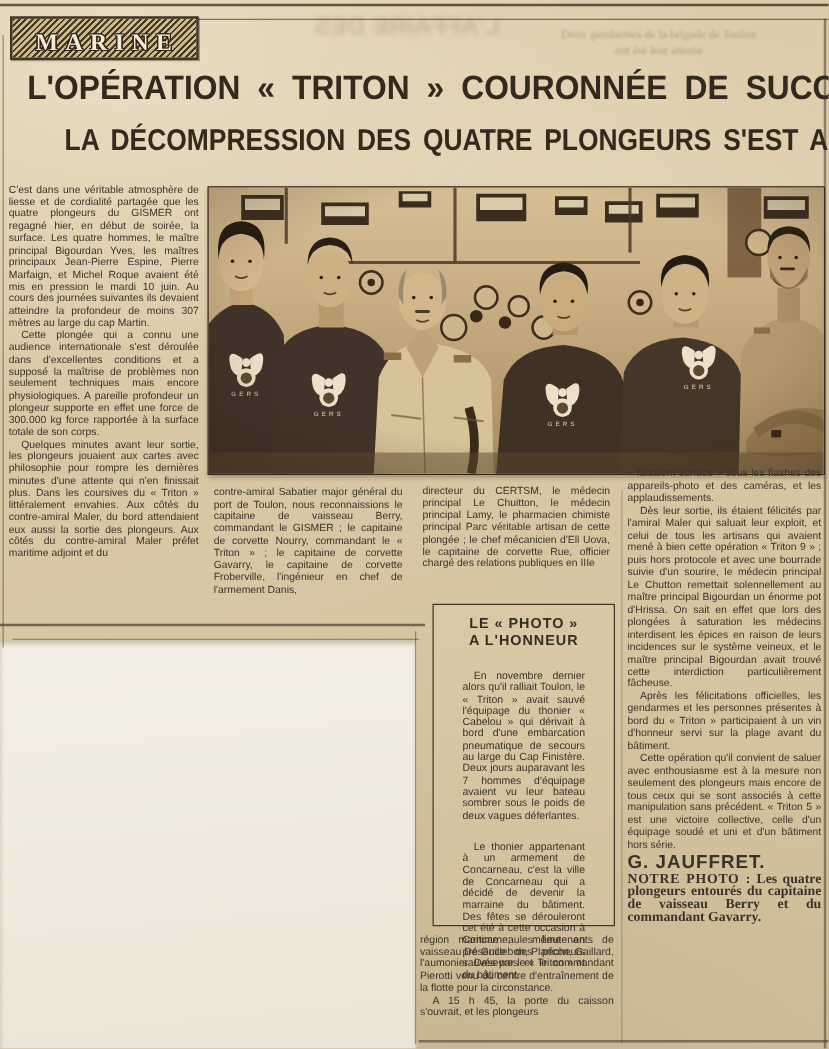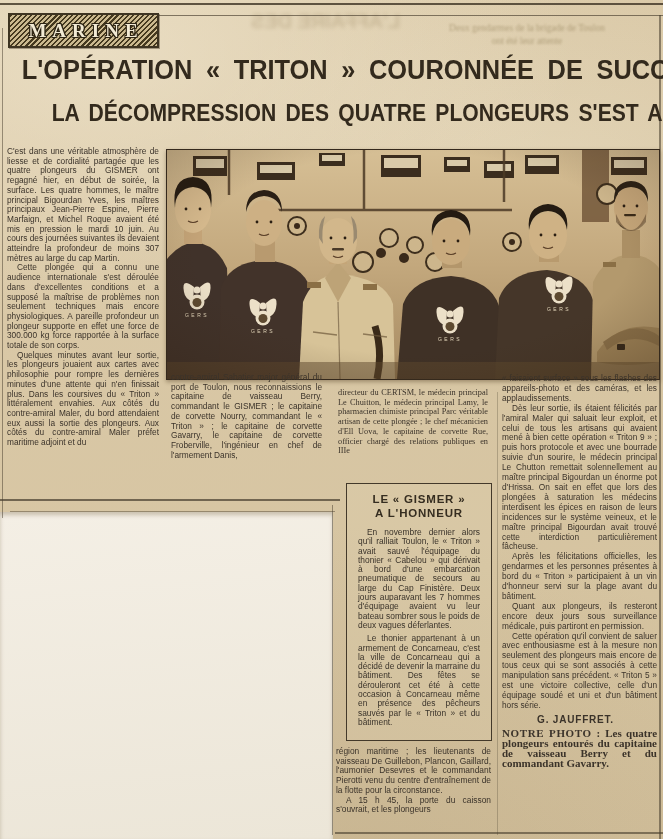--- a/index.html
+++ b/index.html
@@ -28,52 +28,52 @@
     box-shadow:inset 0 3px 4px rgba(120,100,70,.35);}
   .bleed{position:absolute;pointer-events:none;}
   .bleed-center{left:180px;top:10px;width:220px;font-weight:bold;font-size:20px;
     color:#97835e;opacity:.32;filter:blur(2.2px);transform:scaleX(-1);white-space:nowrap;}
   .bleed-right{left:408px;top:22px;width:238px;text-align:center;
     font-family:"Liberation Serif",serif;font-size:9.5px;line-height:13px;
     color:#8a7850;opacity:.55;filter:blur(.8px);}
   
   .marine-box{position:absolute;left:8px;top:13px;width:147px;height:31px;
     background:repeating-linear-gradient(135deg,#45391f 0 1.6px,#cbb98f 1.6px 3.6px);
-    border:2px solid #3e3422;display:flex;align-items:center;justify-content:center;
+    border:2px solid #3e3422;display:flex;align-items:flex-end;justify-content:center;
     box-shadow:1px 1px 0 rgba(60,48,30,.4);}
   .marine-text{font-family:"Liberation Serif",serif;font-weight:bold;font-size:19px;
     letter-spacing:6px;color:#f2ead4;padding-left:5px;
     text-shadow:-1px 0 #2d2414,1px 0 #2d2414,0 -1px #2d2414,0 1px #2d2414,
       -1px -1px #2d2414,1px 1px #2d2414,1px -1px #2d2414,-1px 1px #2d2414;}
   .hl{position:absolute;left:0;width:663px;text-align:center;font-weight:bold;
     color:#332a1d;white-space:nowrap;}
   .hl1{top:55px;font-size:27px;}
   .hl1 .inner{display:inline-block;transform:scaleX(.94);transform-origin:center;word-spacing:7px;}
   .hl2{top:99px;font-size:24px;}
   .hl2 .inner{display:inline-block;transform:scaleX(.88);transform-origin:center;word-spacing:4px;}
   
   .col{position:absolute;text-align:justify;font-size:8.3px;line-height:9.7px;color:#3b332a;}
   .col p{margin:0;text-indent:10px;}
   .col p.noindent{text-indent:0;}
   .col1{left:7px;top:147px;width:152px;}
-  .col2{left:171px;top:373px;width:151px;}
-  .col3top{left:338px;top:388px;width:150px;font-family:Liberation Serif, serif;}
+  .col2{left:171px;top:389px;width:151px;}
+  .col3top{left:338px;top:388px;width:150px;}
   .col3bot{left:336px;top:747px;width:155px;font-size:8.4px;}
   .col4{left:502px;top:374px;width:155px;line-height:9.9px;}
-  .signature{font-size:10px;font-weight:bold;text-align:center;
+  .signature{font-size:15px;font-weight:bold;text-align:left;
     padding-right:8px;margin:4px 0 3px;letter-spacing:.8px;}
   .caption{font-weight:bold;font-size:11px;line-height:10.2px;font-family:Liberation Serif, serif;}
   .cap-label{letter-spacing:.6px;}
   
   .tritonbox{position:absolute;left:346px;top:483px;width:146px;height:258px;
     border:1.5px solid #43392a;box-sizing:border-box;padding:7px 7px 0 7px;
     background:rgba(222,206,172,.35);}
   .boxtitle{font-weight:bold;font-size:11.5px;line-height:13.5px;letter-spacing:.8px;
     text-align:center;color:#352d20;margin:2px 0 8px;}
-  .tritonbox p{margin:4px;text-indent:9px;text-align:justify;font-size:8.4px;line-height:9.3px;}
+  .tritonbox p{margin:16px;text-indent:9px;text-align:justify;font-size:8.4px;line-height:9.3px;}
   
   .photo{position:absolute;left:166px;top:149px;width:492px;height:229px;
     border:1px solid #35291c;box-shadow:0 2px 4px rgba(90,70,45,.45);background:#c3a87d;}
   .photo svg{display:block;}
 </style>
 </head>
 <body>
 
 <div class="page">
 
@@ -273,37 +273,36 @@
   <div class="col col2">
     <p class="noindent">contre-amiral Sabatier major général du port de Toulon, nous reconnaissions le capitaine de vaisseau Berry, commandant le GISMER ; le capitaine de corvette Nourry, commandant le « Triton » ; le capitaine de corvette Gavarry, le capitaine de corvette Froberville, l'ingénieur en chef de l'armement Danis,</p>
   </div>
 
   <div class="col col3top">
     <p class="noindent">directeur du CERTSM, le médecin principal Le Chuitton, le médecin principal Lamy, le pharmacien chimiste principal Parc véritable artisan de cette plongée ; le chef mécanicien d'Ell Uova, le capitaine de corvette Rue, officier chargé des relations publiques en IIIe</p>
   </div>
 
   <div class="tritonbox">
     <div class="boxtitle">
-      <div>LE « GISMER »</div>
+      <div>LE « PHOTO »</div>
       <div>A L'HONNEUR</div>
     </div>
     <p>En novembre dernier alors qu'il ralliait Toulon, le « Triton » avait sauvé l'équipage du thonier « Cabelou » qui dérivait à bord d'une embarcation pneumatique de secours au large du Cap Finistère. Deux jours auparavant les 7 hommes d'équipage avaient vu leur bateau sombrer sous le poids de deux vagues déferlantes.</p>
     <p>Le thonier appartenant à un armement de Concarneau, c'est la ville de Concarneau qui a décidé de devenir la marraine du bâtiment. Des fêtes se dérouleront cet été à cette occasion à Concarneau même en présence des pêcheurs sauvés par le « Triton » et du bâtiment.</p>
   </div>
 
   <div class="col col3bot">
     <p class="noindent">région maritime ; les lieutenants de vaisseau De Guillebon, Plancon, Gaillard, l'aumonier Desevres et le commandant Pierotti venu du centre d'entraînement de la flotte pour la circonstance.</p>
     <p>A 15 h 45, la porte du caisson s'ouvrait, et les plongeurs</p>
   </div>
 
   <div class="col col4">
     <p class="noindent">« faisaient surface » sous les flashes des appareils-photo et des caméras, et les applaudissements.</p>
     <p>Dès leur sortie, ils étaient félicités par l'amiral Maler qui saluait leur exploit, et celui de tous les artisans qui avaient mené à bien cette opération « Triton 9 » ; puis hors protocole et avec une bourrade suivie d'un sourire, le médecin principal Le Chutton remettait solennellement au maître principal Bigourdan un énorme pot d'Hrissa. On sait en effet que lors des plongées à saturation les médecins interdisent les épices en raison de leurs incidences sur le système veineux, et le maître principal Bigourdan avait trouvé cette interdiction particulièrement fâcheuse.</p>
     <p>Après les félicitations officielles, les gendarmes et les personnes présentes à bord du « Triton » participaient à un vin d'honneur servi sur la plage avant du bâtiment.</p>
-    <p>Quant aux plongeurs, ils resteront encore deux jours sous surveillance médicale, puis partiront en permission.</p>
     <p>Cette opération qu'il convient de saluer avec enthousiasme est à la mesure non seulement des plongeurs mais encore de tous ceux qui se sont associés à cette manipulation sans précédent. « Triton 5 » est une victoire collective, celle d'un équipage soudé et uni et d'un bâtiment hors série.</p>
     <div class="signature">G. JAUFFRET.</div>
     <p class="caption noindent">
       <span class="cap-label">NOTRE PHOTO :</span>
       <span>Les quatre plongeurs entourés du capitaine de vaisseau Berry et du commandant Gavarry.</span>
     </p>
   </div>
 
 </div>
 

